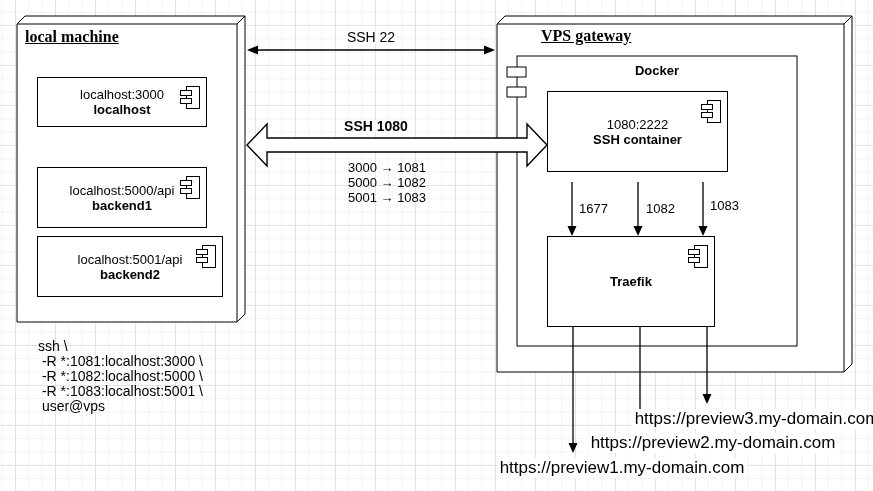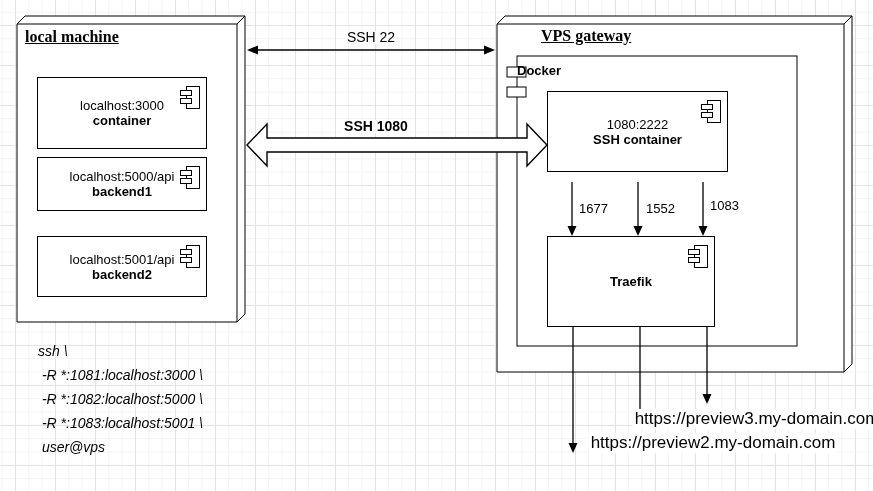--- a/index.html
+++ b/index.html
@@ -33,36 +33,36 @@
     border:1px solid #000;
     box-sizing:border-box;
     display:flex;flex-direction:column;
     align-items:center;justify-content:center;
     font-size:13px;line-height:15px;text-align:center;
   }
   .box .name{font-weight:bold;}
   .comp-icon{position:absolute;top:7px;right:5px;}
   .docker-label{
     position:absolute;left:517px;top:63px;width:280px;
-    text-align:left;font-weight:bold;font-size:13px;
+    text-align:center;font-weight:bold;font-size:13px;
   }
   .edge-label{
     position:absolute;
     font-size:14px;line-height:13px;
     background:#fff;padding:0 2px;white-space:nowrap;
   }
   .center{transform:translateX(-50%);}
   .bold{font-weight:bold;}
   .port-label{position:absolute;font-size:13px;background:#fff;padding:0 1px;}
   .mappings{position:absolute;left:348px;top:160px;font-size:13px;line-height:15px;white-space:nowrap;}
   .mappings div{margin-bottom:0;}
   .url-label{position:absolute;font-size:17px;white-space:nowrap;background:#fff;padding:0 2px;transform:translateX(-50%);}
   .ssh-cmd{
     position:absolute;left:38px;top:339px;
-    font-size:14px;line-height:24px;white-space:pre;font-style:italic;
+    font-size:14px;line-height:15px;white-space:pre;
   }
 </style>
 </head>
 <body>
 
 <div id="canvas">
 
   <svg id="shapes" width="873" height="491" viewBox="0 0 873 491">
 
     <g>
@@ -114,41 +114,41 @@
     </g>
     <g>
       <line x1="707" y1="326" x2="707" y2="396" stroke="#000" stroke-width="1.3"></line>
       <polygon points="707,404 702.5,394 711.5,394" fill="#000"></polygon>
     </g>
   </svg>
 
   <div class="node-title" style="left:25px;top:28px;">local machine</div>
   <div class="node-title" style="left:505px;top:27px;margin-left:36px;">VPS gateway</div>
 
-  <div class="box" style="left:37px;top:77px;width:170px;height:72px;">
+  <div class="box" style="left:37px;top:77px;width:170px;height:50px;">
     <div>localhost:3000</div>
-    <div class="name">container</div>
-    <svg class="comp-icon" width="22" height="26" viewBox="0 0 22 26">
-      <rect x="7.5" y="1.5" width="13" height="22" fill="#fff" stroke="#000"></rect>
-      <rect x="1.5" y="5.5" width="11" height="5" fill="#fff" stroke="#000"></rect>
-      <rect x="1.5" y="13.5" width="11" height="5" fill="#fff" stroke="#000"></rect>
-    </svg>
-  </div>
-
-  <div class="box" style="left:37px;top:157px;width:170px;height:54px;">
+    <div class="name">localhost</div>
+    <svg class="comp-icon" width="22" height="26" viewBox="0 0 22 26">
+      <rect x="7.5" y="1.5" width="13" height="22" fill="#fff" stroke="#000"></rect>
+      <rect x="1.5" y="5.5" width="11" height="5" fill="#fff" stroke="#000"></rect>
+      <rect x="1.5" y="13.5" width="11" height="5" fill="#fff" stroke="#000"></rect>
+    </svg>
+  </div>
+
+  <div class="box" style="left:37px;top:167px;width:170px;height:61px;">
     <div>localhost:5000/api</div>
     <div class="name">backend1</div>
     <svg class="comp-icon" width="22" height="26" viewBox="0 0 22 26">
       <rect x="7.5" y="1.5" width="13" height="22" fill="#fff" stroke="#000"></rect>
       <rect x="1.5" y="5.5" width="11" height="5" fill="#fff" stroke="#000"></rect>
       <rect x="1.5" y="13.5" width="11" height="5" fill="#fff" stroke="#000"></rect>
     </svg>
   </div>
 
-  <div class="box" style="left:37px;top:236px;width:170px;height:61px;">
+  <div class="box" style="left:37px;top:236px;width:186px;height:61px;">
     <div>localhost:5001/api</div>
     <div class="name">backend2</div>
     <svg class="comp-icon" width="22" height="26" viewBox="0 0 22 26">
       <rect x="7.5" y="1.5" width="13" height="22" fill="#fff" stroke="#000"></rect>
       <rect x="1.5" y="5.5" width="11" height="5" fill="#fff" stroke="#000"></rect>
       <rect x="1.5" y="13.5" width="11" height="5" fill="#fff" stroke="#000"></rect>
     </svg>
   </div>
 
   <div class="docker-label">Docker</div>
@@ -168,25 +168,31 @@
     <svg class="comp-icon" width="22" height="26" viewBox="0 0 22 26">
       <rect x="7.5" y="1.5" width="13" height="22" fill="#fff" stroke="#000"></rect>
       <rect x="1.5" y="5.5" width="11" height="5" fill="#fff" stroke="#000"></rect>
       <rect x="1.5" y="13.5" width="11" height="5" fill="#fff" stroke="#000"></rect>
     </svg>
   </div>
 
   <div class="edge-label center" style="left:371px;top:31px;">SSH 22</div>
   <div class="edge-label center bold" style="left:376px;top:120px;">SSH 1080</div>
 
+  <div class="mappings">
+    <div>3000 → 1081</div>
+    <div>5000 → 1082</div>
+    <div>5001 → 1083</div>
+  </div>
 
   <div class="port-label" style="left:578px;top:201px;">1677</div>
-  <div class="port-label" style="left:645px;top:201px;">1552</div>
+  <div class="port-label" style="left:645px;top:201px;">1082</div>
   <div class="port-label" style="left:709px;top:198px;">1083</div>
 
+  <div class="url-label" style="left:622px;top:458px;">https://preview1.my-domain.com</div>
   <div class="url-label" style="left:691px;top:433px;margin-left:22px;">https://preview2.my-domain.com</div>
   <div class="url-label" style="left:757px;top:409px;">https://preview3.my-domain.com</div>
 
   <div class="ssh-cmd">ssh \
  -R *:1081:localhost:3000 \
  -R *:1082:localhost:5000 \
  -R *:1083:localhost:5001 \
  user@vps</div>
 
 </div>

